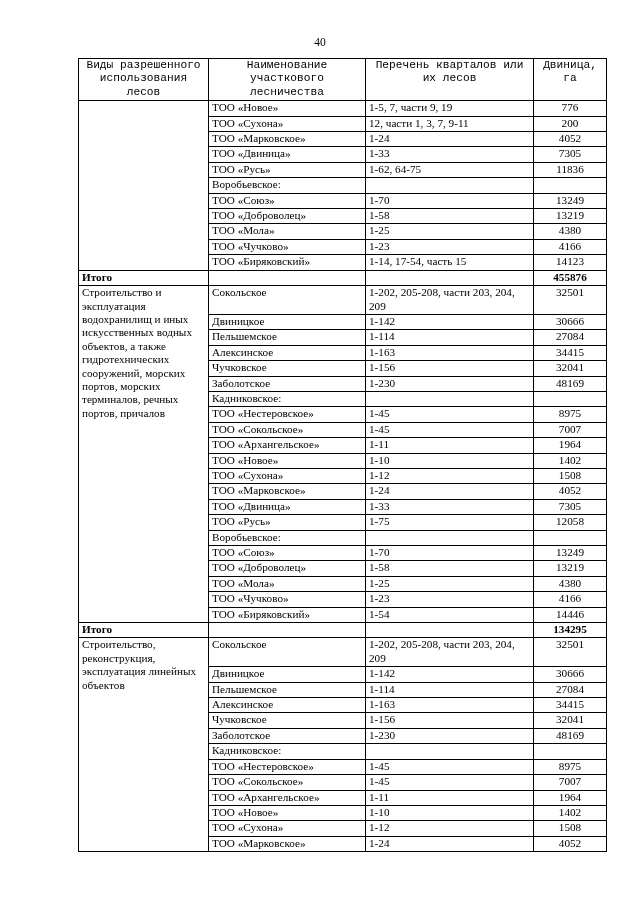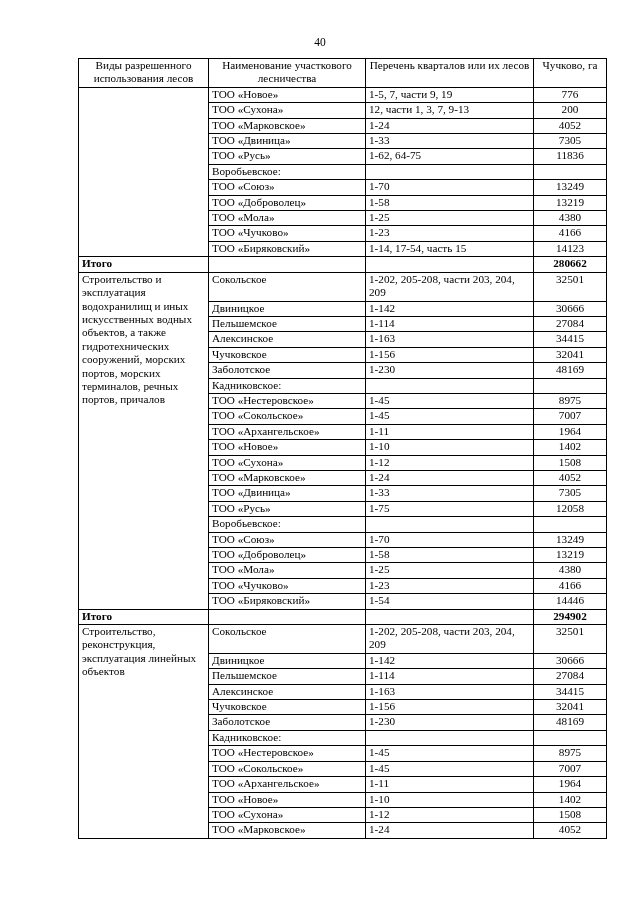--- a/index.html
+++ b/index.html
@@ -55,20 +55,21 @@
   col.c1 { width: 130px; }
   col.c2 { width: 157px; }
   col.c3 { width: 168px; }
   col.c4 { width: 73px; }
 
   thead th {
     text-align: center;
     vertical-align: top;
     padding-top: 2px;
     padding-bottom: 2px;
+    font-family: Liberation Mono, monospace;
   }
   td.num {
     text-align: center;
     margin-top: 8px;
   }
   td.cat {
     text-align: left;
     vertical-align: top;
     padding-top: 1px;
   }
@@ -103,33 +104,33 @@
         <col class="c1">
           <col class="c2">
           <col class="c3">
           <col class="c4">
       </colgroup>
       <thead>
         <tr>
           <th>Виды разрешенного использования лесов</th>
           <th>Наименование участкового лесничества</th>
           <th>Перечень кварталов или их лесов</th>
-          <th>Чучково, га</th>
+          <th>Двиница, га</th>
         </tr>
       </thead>
       <tbody id="table-body">
           <tr>
             <td class="cat" rowspan="11"></td>
             <td class="name">ТОО «Новое»</td>
             <td class="quarters">1-5, 7, части 9, 19</td>
             <td class="num">776</td>
           </tr>
           <tr>
             <td class="name">ТОО «Сухона»</td>
-            <td class="quarters">12, части 1, 3, 7, 9-13</td>
+            <td class="quarters">12, части 1, 3, 7, 9-11</td>
             <td class="num">200</td>
           </tr>
           <tr>
             <td class="name">ТОО «Марковское»</td>
             <td class="quarters">1-24</td>
             <td class="num">4052</td>
           </tr>
           <tr>
             <td class="name">ТОО «Двиница»</td>
             <td class="quarters">1-33</td>
@@ -167,21 +168,21 @@
           </tr>
           <tr>
             <td class="name">ТОО «Биряковский»</td>
             <td class="quarters">1-14, 17-54, часть 15</td>
             <td class="num">14123</td>
           </tr>
           <tr class="total">
             <td class="cat">Итого</td>
             <td class="name spacer">&nbsp;</td>
             <td class="quarters spacer">&nbsp;</td>
-            <td class="num">280662</td>
+            <td class="num">455876</td>
           </tr>
           <tr>
             <td class="cat" rowspan="21">Строительство и эксплуатация водохранилищ и иных искусственных водных объектов, а также гидротехнических сооружений, морских портов, морских терминалов, речных портов, причалов</td>
             <td class="name tall">Сокольское</td>
             <td class="quarters">1-202, 205-208, части 203, 204, 209</td>
             <td class="num">32501</td>
           </tr>
           <tr>
             <td class="name">Двиницкое</td>
             <td class="quarters">1-142</td>
@@ -279,21 +280,21 @@
           </tr>
           <tr>
             <td class="name">ТОО «Биряковский»</td>
             <td class="quarters">1-54</td>
             <td class="num">14446</td>
           </tr>
           <tr class="total">
             <td class="cat">Итого</td>
             <td class="name spacer">&nbsp;</td>
             <td class="quarters spacer">&nbsp;</td>
-            <td class="num">294902</td>
+            <td class="num">134295</td>
           </tr>
           <tr>
             <td class="cat" rowspan="13">Строительство, реконструкция, эксплуатация линейных объектов</td>
             <td class="name tall">Сокольское</td>
             <td class="quarters">1-202, 205-208, части 203, 204, 209</td>
             <td class="num">32501</td>
           </tr>
           <tr>
             <td class="name">Двиницкое</td>
             <td class="quarters">1-142</td>

